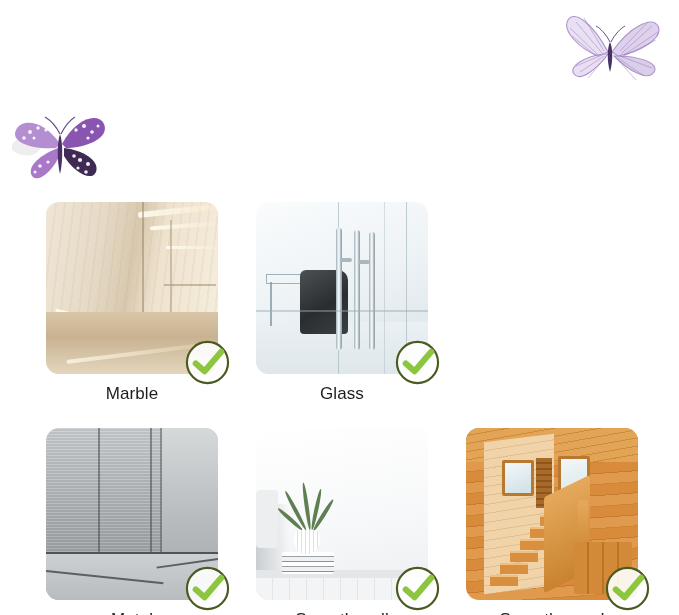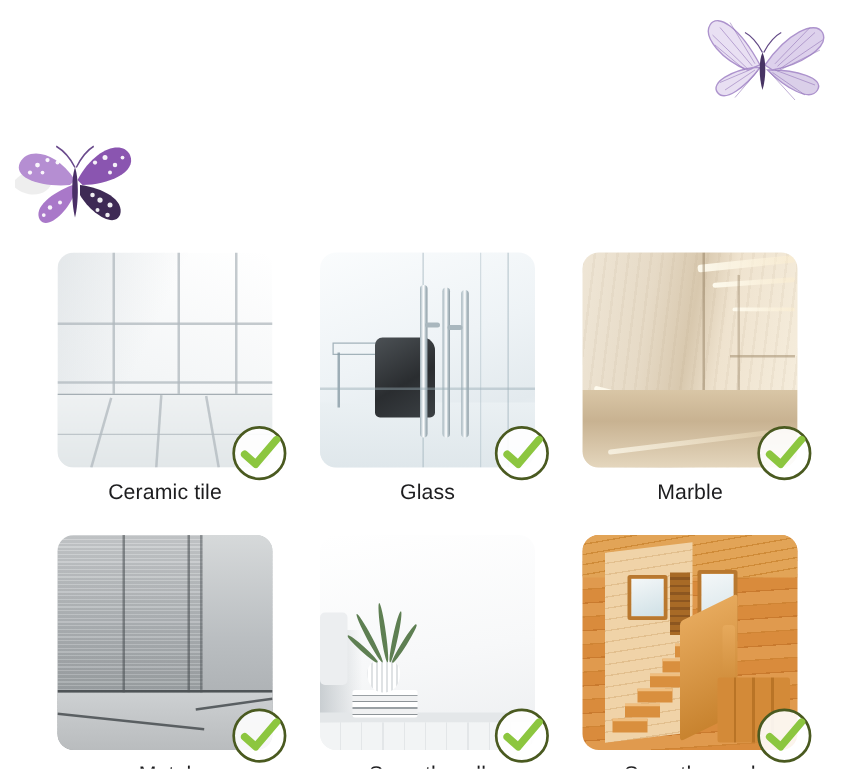--- a/index.html
+++ b/index.html
@@ -204,40 +204,41 @@
     <path d="M58 30 C61 38 61 58 58 70 C55 58 55 38 58 30 Z" fill="#4a2f66"></path>
     <path d="M58 30 C54 22 48 16 43 13" stroke="#6a4a8c" stroke-width="1.2" fill="none"></path>
     <path d="M59 30 C63 22 68 16 73 13" stroke="#6a4a8c" stroke-width="1.2" fill="none"></path>
   </svg>
 
 
   <div class="grid">
 
     <div class="row">
 
-      <div class="cell">
-        <div class="card">
-          <div class="photo m-tile">
-            <div class="grout" style="left:0;right:0;top:56px;height:1.5px;"></div>
-            <div class="grout" style="left:0;right:0;top:103px;height:1.5px;"></div>
-            <div class="grout" style="top:0;bottom:58px;left:44px;width:1.5px;"></div>
-            <div class="grout" style="top:0;bottom:58px;left:96px;width:1.5px;"></div>
-            <div class="grout" style="top:0;bottom:58px;left:142px;width:1.5px;"></div>
-            <div class="floor"></div>
-            <div class="grout" style="left:26px;bottom:0;width:1.5px;height:58px;transform:rotate(16deg);transform-origin:bottom;"></div>
-            <div class="grout" style="left:78px;bottom:0;width:1.5px;height:58px;transform:rotate(4deg);transform-origin:bottom;"></div>
-            <div class="grout" style="left:128px;bottom:0;width:1.5px;height:58px;transform:rotate(-10deg);transform-origin:bottom;"></div>
-            <div class="grout" style="left:0;right:0;bottom:26px;height:1.2px;"></div>
+
+      <div class="cell">
+        <div class="card">
+          <div class="photo m-marble">
+            <div class="veins"></div>
+            <div class="strip" style="left:92px;top:6px;width:78px;height:6px;transform:rotate(-6deg);"></div>
+            <div class="strip" style="left:104px;top:22px;width:66px;height:4px;transform:rotate(-4deg);"></div>
+            <div class="strip" style="left:120px;top:44px;width:50px;height:3px;"></div>
+            <div class="strip" style="left:8px;top:118px;width:96px;height:4px;transform:rotate(14deg);"></div>
+            <div style="position:absolute;left:96px;top:0;bottom:44px;width:2px;background:rgba(150,130,100,.5);"></div>
+            <div style="position:absolute;left:124px;top:18px;bottom:52px;width:2px;background:rgba(160,140,110,.45);"></div>
+            <div style="position:absolute;left:118px;top:82px;width:52px;height:1.6px;background:rgba(170,150,120,.6);"></div>
+            <div class="floorm"></div>
+            <div class="strip" style="left:20px;bottom:18px;width:130px;height:4px;transform:rotate(-7deg);opacity:.75;"></div>
           </div>
           <svg class="badge" viewBox="0 0 48 48">
             <circle cx="24" cy="24" r="21" fill="#ffffff" fill-opacity=".9" stroke="#4a5a20" stroke-width="2.2"></circle>
             <path d="M12 25 L21 33 L38 13" fill="none" stroke="#8cc63f" stroke-width="6.2" stroke-linecap="round" stroke-linejoin="round"></path>
           </svg>
         </div>
-        <div class="label">Ceramic tile</div>
+        <div class="label">Marble</div>
       </div>
 
       <div class="cell">
         <div class="card">
           <div class="photo m-glass">
             <div class="floorg"></div>
             <div class="tablelegs" style="left:10px;top:72px;width:56px;height:8px;"></div>
             <div style="position:absolute;left:14px;top:80px;width:1.5px;height:44px;background:rgba(130,150,160,.75);"></div>
             <div style="position:absolute;left:58px;top:80px;width:1.5px;height:44px;background:rgba(130,150,160,.75);"></div>
             <div class="chair" style="left:44px;top:68px;width:48px;height:64px;"></div>
@@ -250,42 +251,20 @@
             <div class="hnub" style="left:102px;top:58px;"></div>
             <div style="position:absolute;left:0;right:0;top:108px;height:1.5px;background:rgba(150,170,180,.45);"></div>
             <div style="position:absolute;left:128px;top:0;bottom:0;width:1px;background:rgba(160,180,190,.4);"></div>
           </div>
           <svg class="badge" viewBox="0 0 48 48">
             <circle cx="24" cy="24" r="21" fill="#ffffff" fill-opacity=".9" stroke="#4a5a20" stroke-width="2.2"></circle>
             <path d="M12 25 L21 33 L38 13" fill="none" stroke="#8cc63f" stroke-width="6.2" stroke-linecap="round" stroke-linejoin="round"></path>
           </svg>
         </div>
         <div class="label">Glass</div>
-      </div>
-
-      <div class="cell">
-        <div class="card">
-          <div class="photo m-marble">
-            <div class="veins"></div>
-            <div class="strip" style="left:92px;top:6px;width:78px;height:6px;transform:rotate(-6deg);"></div>
-            <div class="strip" style="left:104px;top:22px;width:66px;height:4px;transform:rotate(-4deg);"></div>
-            <div class="strip" style="left:120px;top:44px;width:50px;height:3px;"></div>
-            <div class="strip" style="left:8px;top:118px;width:96px;height:4px;transform:rotate(14deg);"></div>
-            <div style="position:absolute;left:96px;top:0;bottom:44px;width:2px;background:rgba(150,130,100,.5);"></div>
-            <div style="position:absolute;left:124px;top:18px;bottom:52px;width:2px;background:rgba(160,140,110,.45);"></div>
-            <div style="position:absolute;left:118px;top:82px;width:52px;height:1.6px;background:rgba(170,150,120,.6);"></div>
-            <div class="floorm"></div>
-            <div class="strip" style="left:20px;bottom:18px;width:130px;height:4px;transform:rotate(-7deg);opacity:.75;"></div>
-          </div>
-          <svg class="badge" viewBox="0 0 48 48">
-            <circle cx="24" cy="24" r="21" fill="#ffffff" fill-opacity=".9" stroke="#4a5a20" stroke-width="2.2"></circle>
-            <path d="M12 25 L21 33 L38 13" fill="none" stroke="#8cc63f" stroke-width="6.2" stroke-linecap="round" stroke-linejoin="round"></path>
-          </svg>
-        </div>
-        <div class="label">Marble</div>
       </div>
 
     </div>
 
     <div class="row">
 
       <div class="cell">
         <div class="card">
           <div class="photo m-metal">
             <div class="brush"></div>

